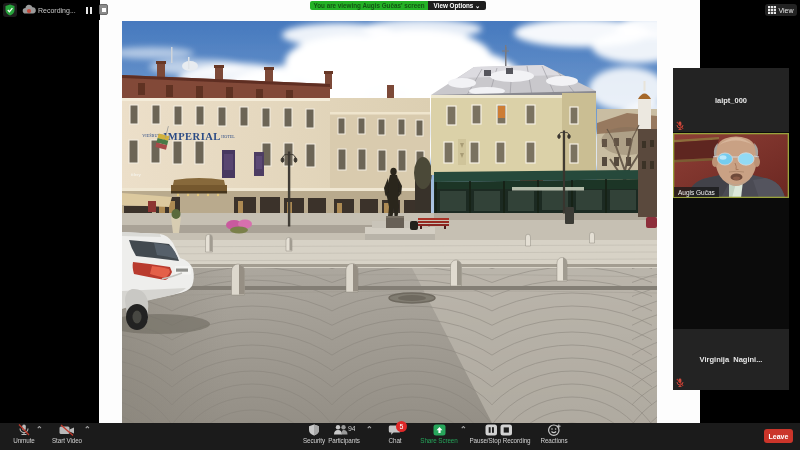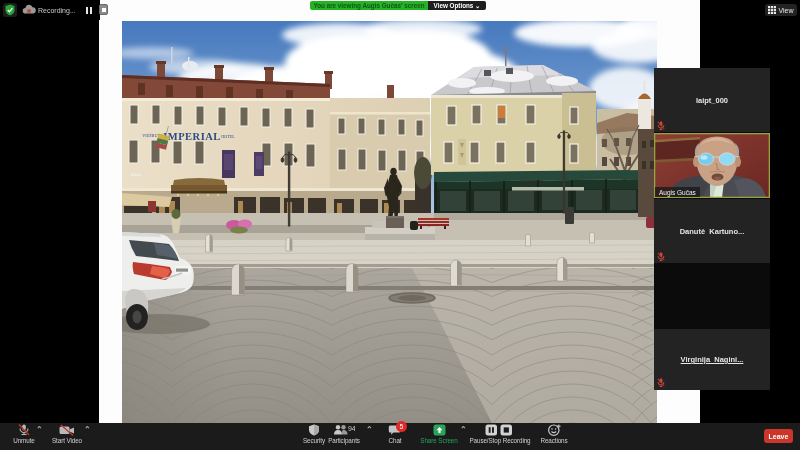--- a/index.html
+++ b/index.html
@@ -13,21 +13,21 @@
   
   #banner{left:310px;top:1px;height:9px;display:flex;border-radius:2px;overflow:hidden;}
   #banner .g{background:#24b226;color:#135613;font-size:6.3px;font-weight:bold;width:118px;
      display:flex;align-items:center;justify-content:center;white-space:nowrap;}
   #banner .d{background:#1e1e1e;color:#fff;font-size:6.3px;font-weight:bold;width:58px;
      display:flex;align-items:center;justify-content:center;white-space:nowrap;}
   
   #viewbtn{left:765px;top:4px;width:32px;height:12px;background:#232323;border-radius:3px;
      color:#e8e8e8;font-size:7px;display:flex;align-items:center;justify-content:center;gap:2px;}
   
-  #panel{left:654px;top:68px;width:116px;height:322px;background:#0b0b0b;}
+  #panel{left:673px;top:68px;width:116px;height:322px;background:#0b0b0b;}
   .tile{position:absolute;left:0;width:116px;background:#232323;color:#e6e6e6;
      display:flex;align-items:center;justify-content:center;font-size:7.5px;font-weight:bold;}
   
   #toolbar{left:0;top:423px;width:800px;height:27px;background:#1b1b1b;}
   .tbitem{position:absolute;top:1px;display:flex;flex-direction:column;align-items:center;color:#d0d0d0;font-size:6.3px;letter-spacing:-0.1px;}
   .tbitem .lab{margin-top:1px;white-space:nowrap;}
   #leave{position:absolute;left:764px;top:6px;width:29px;height:14px;background:#cb352a;
      border-radius:3px;color:#fff;font-size:7px;font-weight:bold;display:flex;align-items:center;justify-content:center;}
 </style>
 </head>
@@ -651,28 +651,21 @@
 
       <ellipse cx="63.5" cy="44" rx="6" ry="3.6" fill="#6e4a3a"></ellipse>
       <ellipse cx="63.5" cy="45.2" rx="3.5" ry="1.8" fill="#8a5c48"></ellipse>
       <path d="M56,39 Q63,37.5 71,39" stroke="#b08a6e" stroke-width="1" fill="none"></path>
 
       <path d="M52,46 Q57,51.5 63,51.5 Q69,51.5 75,46 Q70,52.5 63,52.5 Q56,52.5 52,46 Z" fill="#b5a695" opacity="0.8"></path>
       <rect x="0.6" y="0.6" width="114.8" height="63.8" fill="none" stroke="#99a23c" stroke-width="1.4"></rect>
     </svg>
     <div style="position:absolute;left:1px;bottom:1px;background:rgba(24,24,24,0.78);color:#f0f0f0;font-size:6.5px;font-weight:normal;padding:1.5px 4px;">Augis Gučas</div>
   </div>
-  <div class="tile" style="top:131px;height:64px;">Danutė&nbsp;&nbsp;Kartuno...
-    <svg style="position:absolute;left:3px;bottom:2px" width="8" height="9" viewBox="0 0 8 9">
-      <rect x="2.6" y="0.5" width="2.8" height="4.6" rx="1.4" fill="#cf4a3f"></rect>
-      <path d="M1,4 a3,3 0 0 0 6,0 M4,7 L4,8.5 M2.5,8.5 L5.5,8.5" stroke="#cf4a3f" stroke-width="0.9" fill="none"></path>
-      <line x1="0.8" y1="0.8" x2="7.2" y2="8" stroke="#b83528" stroke-width="1.1"></line>
-    </svg>
-  </div>
-  <div class="tile" style="top:261px;height:61px;text-decoration:underline;">Virginija&nbsp;&nbsp;Nagini...
+  <div class="tile" style="top:261px;height:61px;">Virginija&nbsp;&nbsp;Nagini...
     <svg style="position:absolute;left:3px;bottom:3px" width="8" height="9" viewBox="0 0 8 9">
       <rect x="2.6" y="0.5" width="2.8" height="4.6" rx="1.4" fill="#cf4a3f"></rect>
       <path d="M1,4 a3,3 0 0 0 6,0 M4,7 L4,8.5 M2.5,8.5 L5.5,8.5" stroke="#cf4a3f" stroke-width="0.9" fill="none"></path>
       <line x1="0.8" y1="0.8" x2="7.2" y2="8" stroke="#b83528" stroke-width="1.1"></line>
     </svg>
   </div>
 </div>
 
 <div class="abs" id="toolbar">
   <div class="tbitem" style="left:4px;width:40px;">

